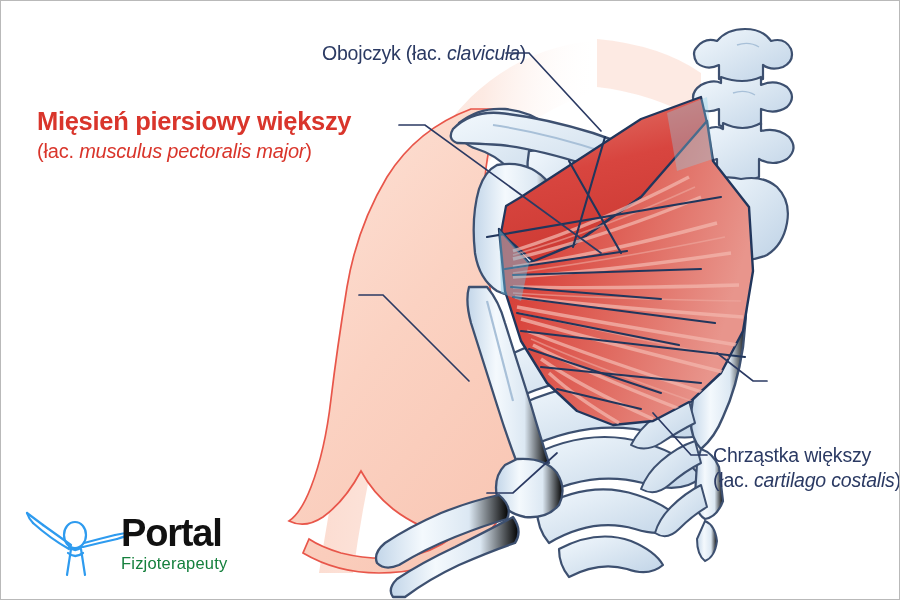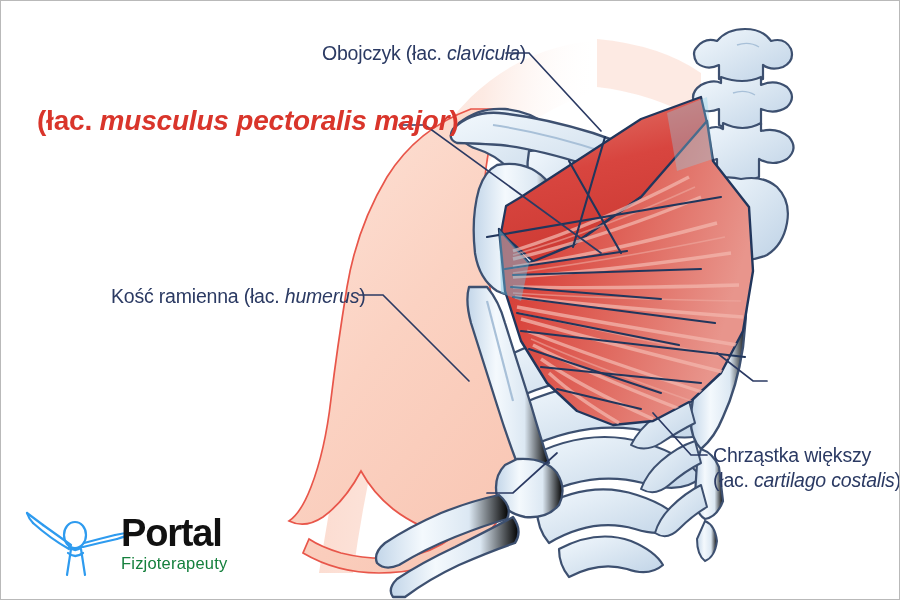--- a/index.html
+++ b/index.html
@@ -12,22 +12,22 @@
   .lbl{position:absolute;color:#2b3a63;font-size:19.5px;line-height:25px;
        letter-spacing:-.2px;white-space:nowrap;}
   .lbl i{font-style:italic;}
   #lbl-clavicle{left:297px;top:40px;margin-left:24px;}
   #lbl-humerus{left:110px;top:283px;}
   #lbl-sternum{left:772px;top:345px;}
   #lbl-cartilage{left:712px;top:442px;}
   #title{position:absolute;left:36px;top:105px;color:#d9352b;}
   #title .t1{font-size:25.5px;font-weight:bold;letter-spacing:-.3px;
              line-height:31px;white-space:nowrap;}
-  #title .t2{font-size:28px;line-height:29px;letter-spacing:-.2px;
-             white-space:nowrap;font-weight:bold;}
+  #title .t2{font-size:20px;line-height:29px;letter-spacing:-.2px;
+             white-space:nowrap;}
   #title .t2 i{font-style:italic;}
   #logo{position:absolute;left:20px;top:508px;width:240px;height:76px;}
   #logo .wordmark{position:absolute;left:100px;top:4px;}
   #logo .w1{font-size:38px;font-weight:bold;color:#111;letter-spacing:-1.2px;
             line-height:40px;}
   #logo .w2{font-size:16.5px;color:#15803d;letter-spacing:.2px;line-height:19px;
             margin-top:1px;}
 </style>
 </head>
 <body>
@@ -268,34 +268,31 @@
       <path d="M505 52 L528 52 L600 130"></path>
       <path d="M398 124 L424 124 L600 252"></path>
       <path d="M358 294 L382 294 L468 380"></path>
       <path d="M766 380 L752 380 L716 352"></path>
       <path d="M706 454 L690 454 L652 412"></path>
       <path d="M486 492 L512 492 L556 452"></path>
     </g>
   </svg>
 
   <div id="title">
+    <div class="t1">Mięsień piersiowy większy</div>
     <div class="t2">
       <span>(łac. </span><i>musculus pectoralis major</i><span>)</span>
     </div>
   </div>
 
   <div class="lbl" id="lbl-clavicle">
     <span>Obojczyk</span>
     <span>(łac. </span><i>clavicula</i><span>)</span>
   </div>
 
-  <div class="lbl" id="lbl-humerus">
-    <span>Kość ramienna</span>
-    <span>(łac. </span><i>humerus</i><span>)</span>
-  </div>
 
 
   <div class="lbl" id="lbl-cartilage">
     <div>Chrząstka większy</div>
     <div>
       <span>(łac. </span><i>cartilago costalis</i><span>)</span>
     </div>
   </div>
 
   <div id="logo">

